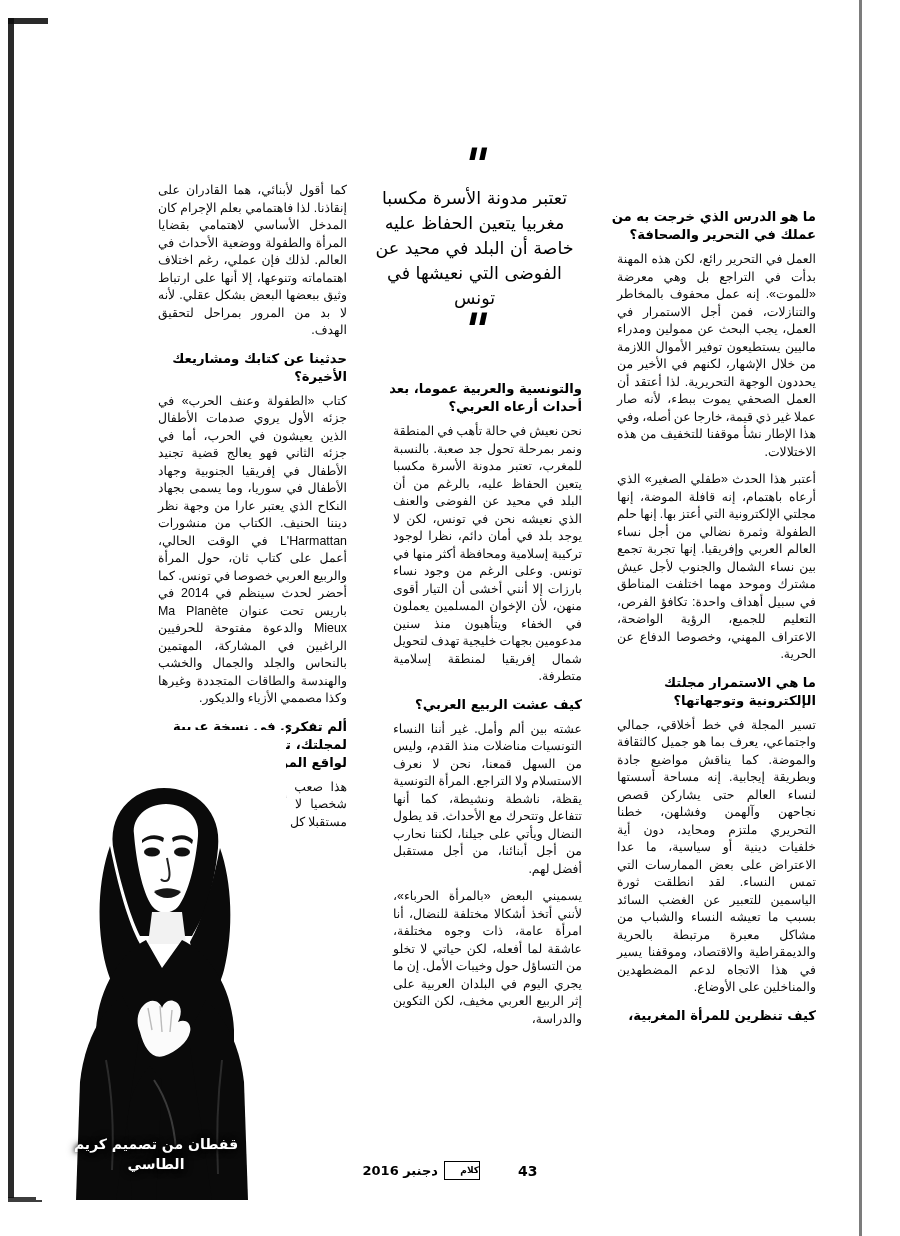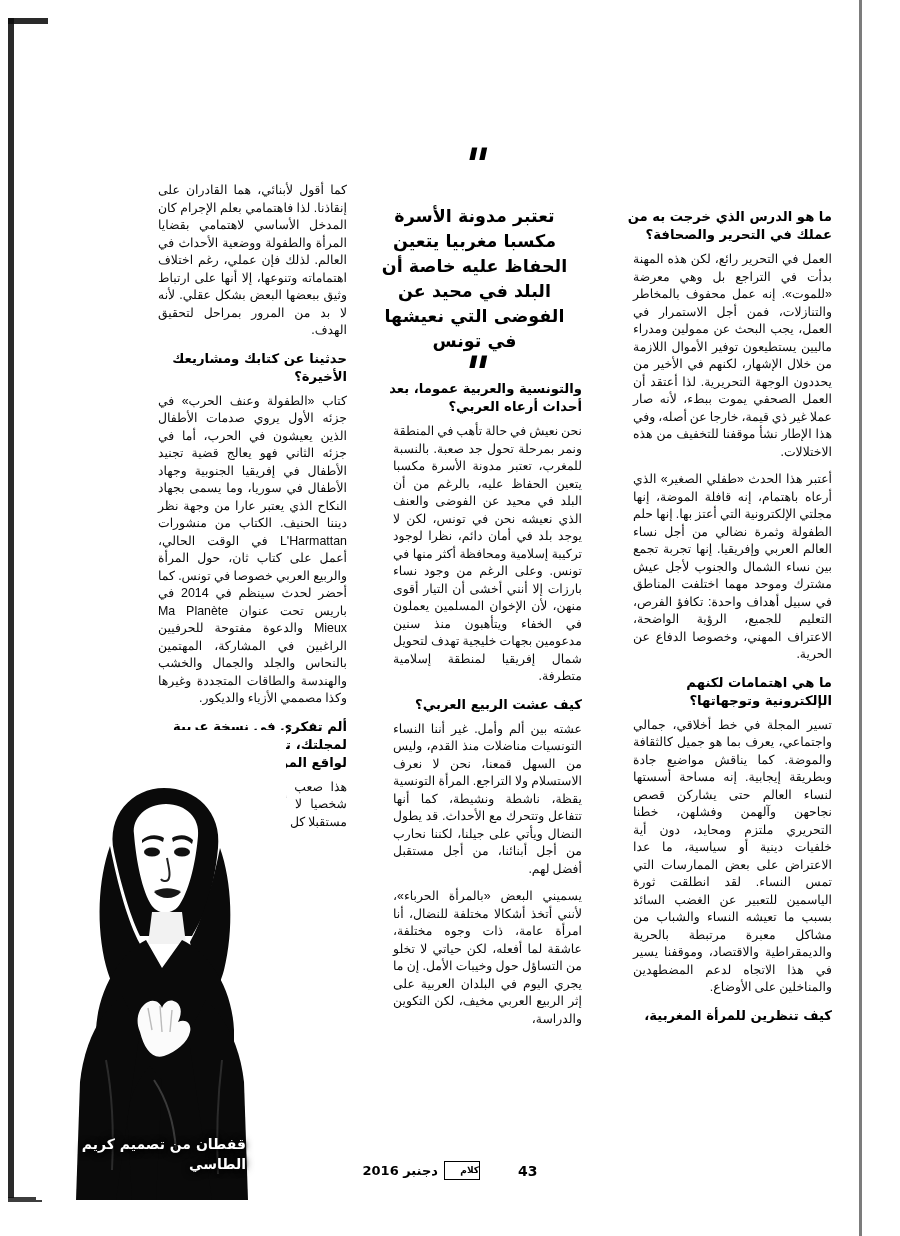--- a/index.html
+++ b/index.html
@@ -59,21 +59,21 @@
     opacity: .8;
   }
 
   
   .col {
     position: absolute;
     direction: rtl;
     text-align: justify;
     color: #0a0a0a;
   }
-  .col-right { right: 68px; top: 208px; width: 215px; }
+  .col-right { right: 84px; top: 208px; width: 215px; }
   .col-mid   { right: 318px; top: 380px; width: 205px; }
   .col-left  { right: 553px; top: 182px; width: 205px; }
 
   .body-text {
     font-family: Liberation Sans, sans-serif;
     font-size: 12.4px;
     line-height: 17.5px;
     text-align: justify;
     margin: 0 0 10px 16px;
     word-spacing: -0.5px;
@@ -94,25 +94,25 @@
   .pullquote {
     position: absolute;
     right: 318px;
     top: 150px;
     width: 215px;
     direction: rtl;
     text-align: center;
   }
   .pullquote .qtext {
     font-family: "DejaVu Sans", sans-serif;
-    font-weight: bold;
+    font-weight: normal;
     font-size: 17.5px;
     line-height: 25px;
     color: #000;
-    margin: 18px 0 0 0;
+    margin: 0 0 0 0;
   }
   .qmark {
     font-family: "DejaVu Serif", serif;
     font-weight: bold;
     font-size: 46px;
     line-height: 30px;
     color: #000;
     letter-spacing: -2px;
     transform: skewX(-12deg);
     display: inline-block;
@@ -129,20 +129,21 @@
     height: 470px;
     overflow: hidden;
   }
   .photo svg { display: block; }
   .caption {
     position: absolute;
     left: 66px;
     bottom: 62px;
     width: 180px;
     direction: rtl;
+    text-align: center;
     color: #ffffff;
     font-family: "DejaVu Sans", sans-serif;
     font-weight: bold;
     font-size: 14px;
     line-height: 20px;
     text-shadow: 0 0 4px #000, 0 0 8px #000;
   }
 
   
   .footer {
@@ -190,21 +191,21 @@
   <div class="pullquote">
     <div class="qmark top">"</div>
     <p class="qtext">تعتبر مدونة الأسرة مكسبا مغربيا يتعين الحفاظ عليه خاصة أن البلد في محيد عن الفوضى التي نعيشها في تونس</p>
     <div class="qmark bottom">"</div>
   </div>
 
   <div class="col col-right">
     <p class="q-head">ما هو الدرس الذي خرجت به من عملك في التحرير والصحافة؟</p>
     <p class="body-text">العمل في التحرير رائع، لكن هذه المهنة بدأت في التراجع بل وهي معرضة «للموت». إنه عمل محفوف بالمخاطر والتنازلات، فمن أجل الاستمرار في العمل، يجب البحث عن ممولين ومدراء ماليين يستطيعون توفير الأموال اللازمة من خلال الإشهار، لكنهم في الأخير من يحددون الوجهة التحريرية. لذا أعتقد أن العمل الصحفي يموت ببطء، لأنه صار عملا غير ذي قيمة، خارجا عن أصله، وفي هذا الإطار نشأ موقفنا للتخفيف من هذه الاختلالات.</p>
     <p class="body-text">أعتبر هذا الحدث «طفلي الصغير» الذي أرعاه باهتمام، إنه قافلة الموضة، إنها مجلتي الإلكترونية التي أعتز بها. إنها حلم الطفولة وثمرة نضالي من أجل نساء العالم العربي وإفريقيا. إنها تجربة تجمع بين نساء الشمال والجنوب لأجل عيش مشترك وموحد مهما اختلفت المناطق في سبيل أهداف واحدة: تكافؤ الفرص، التعليم للجميع، الرؤية الواضحة، الاعتراف المهني، وخصوصا الدفاع عن الحرية.</p>
-    <p class="q-head spaced">ما هي اهتمامات لكنهم الإلكترونية وتوجهاتها؟</p>
+    <p class="q-head spaced">ما هي الاستمرار مجلتك الإلكترونية وتوجهاتها؟</p>
     <p class="body-text">تسير المجلة في خط أخلاقي، جمالي واجتماعي، يعرف بما هو جميل كالثقافة والموضة. كما يناقش مواضيع جادة وبطريقة إيجابية. إنه مساحة أسستها لنساء العالم حتى يشاركن قصص نجاحهن وآلهمن وفشلهن، خطنا التحريري ملتزم ومحايد، دون أية خلفيات دينية أو سياسية، ما عدا الاعتراض على بعض الممارسات التي تمس النساء. لقد انطلقت ثورة الياسمين للتعبير عن الغضب السائد بسبب ما تعيشه النساء والشباب من مشاكل معبرة مرتبطة بالحرية والديمقراطية والاقتصاد، وموقفنا يسير في هذا الاتجاه لدعم المضطهدين والمناخلين على الأوضاع.</p>
     <p class="q-head">كيف تنظرين للمرأة المغربية،</p>
   </div>
 
   <div class="col col-mid">
     <p class="q-head">والتونسية والعربية عموما، بعد أحداث أرعاه العربي؟</p>
     <p class="body-text">نحن نعيش في حالة تأهب في المنطقة ونمر بمرحلة تحول جد صعبة. بالنسبة للمغرب، تعتبر مدونة الأسرة مكسبا يتعين الحفاظ عليه، بالرغم من أن البلد في محيد عن الفوضى والعنف الذي نعيشه نحن في تونس، لكن لا يوجد بلد في أمان دائم، نظرا لوجود تركيبة إسلامية ومحافظة أكثر منها في تونس. وعلى الرغم من وجود نساء بارزات إلا أنني أخشى أن التيار أقوى منهن، لأن الإخوان المسلمين يعملون في الخفاء ويتأهبون منذ سنين مدعومين بجهات خليجية تهدف لتحويل شمال إفريقيا لمنطقة إسلامية متطرفة.</p>
     <p class="q-head">كيف عشت الربيع العربي؟</p>
     <p class="body-text">عشته بين ألم وأمل. غير أننا النساء التونسيات مناضلات منذ القدم، وليس من السهل قمعنا، نحن لا نعرف الاستسلام ولا التراجع. المرأة التونسية يقظة، ناشطة ونشيطة، كما أنها تتفاعل وتتحرك مع الأحداث. قد يطول النضال ويأتي على جيلنا، لكننا نحارب من أجل أبنائنا، من أجل مستقبل أفضل لهم.</p>
     <p class="body-text">يسميني البعض «بالمرأة الحرباء»، لأنني أتخذ أشكالا مختلفة للنضال، أنا امرأة عامة، ذات وجوه مختلفة، عاشقة لما أفعله، لكن حياتي لا تخلو من التساؤل حول وخيبات الأمل. إن ما يجري اليوم في البلدان العربية على إثر الربيع العربي مخيف، لكن التكوين والدراسة،</p>

